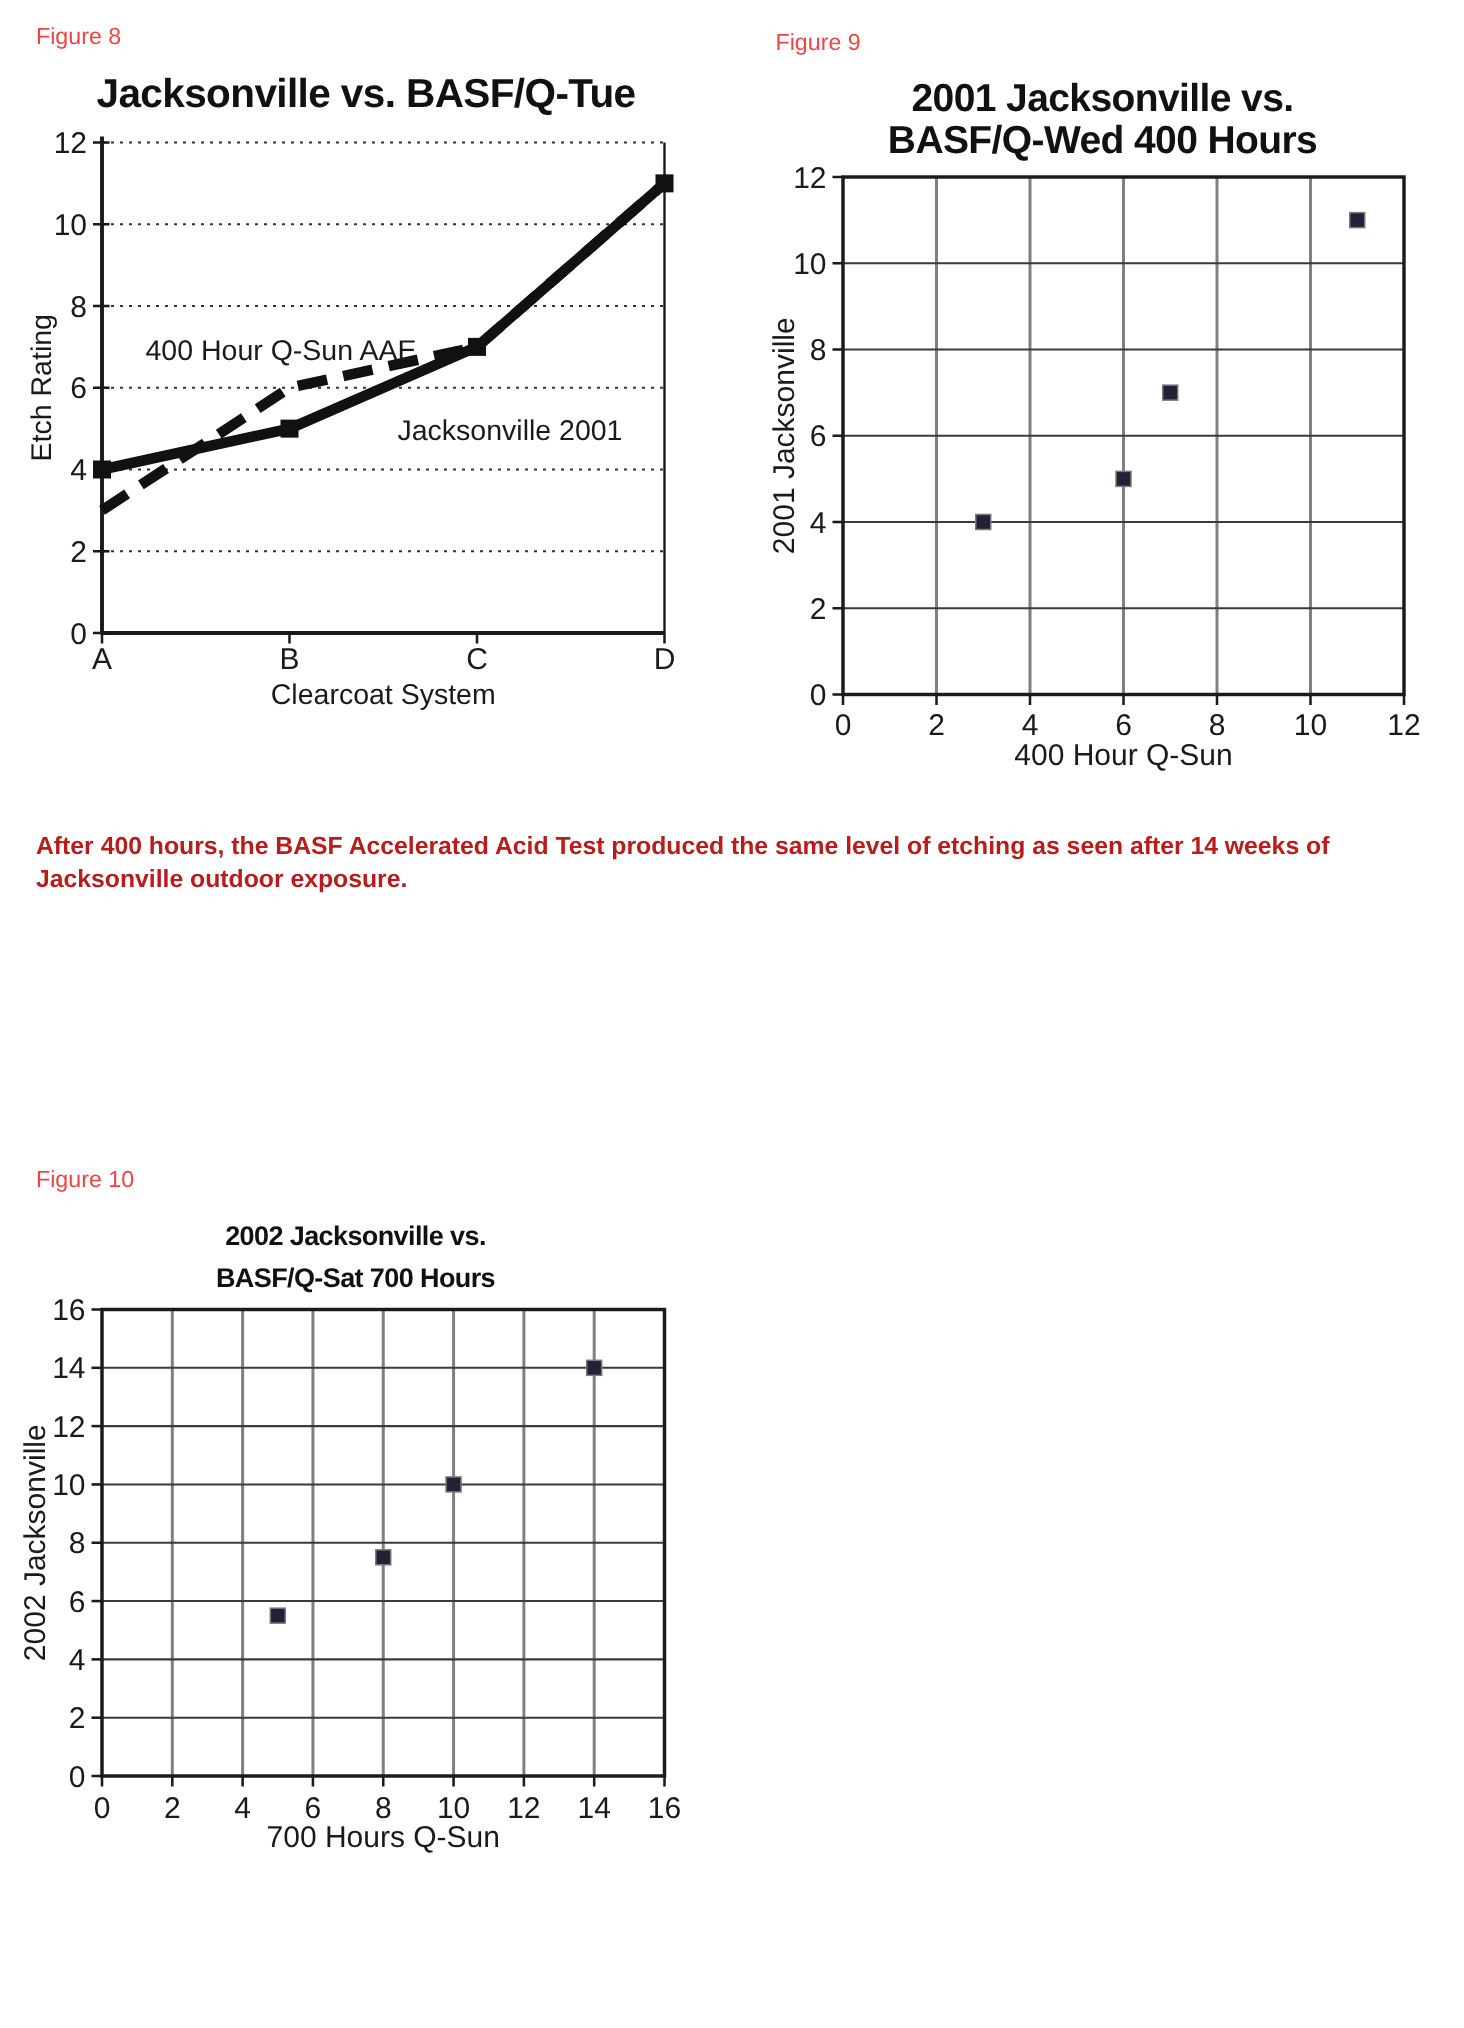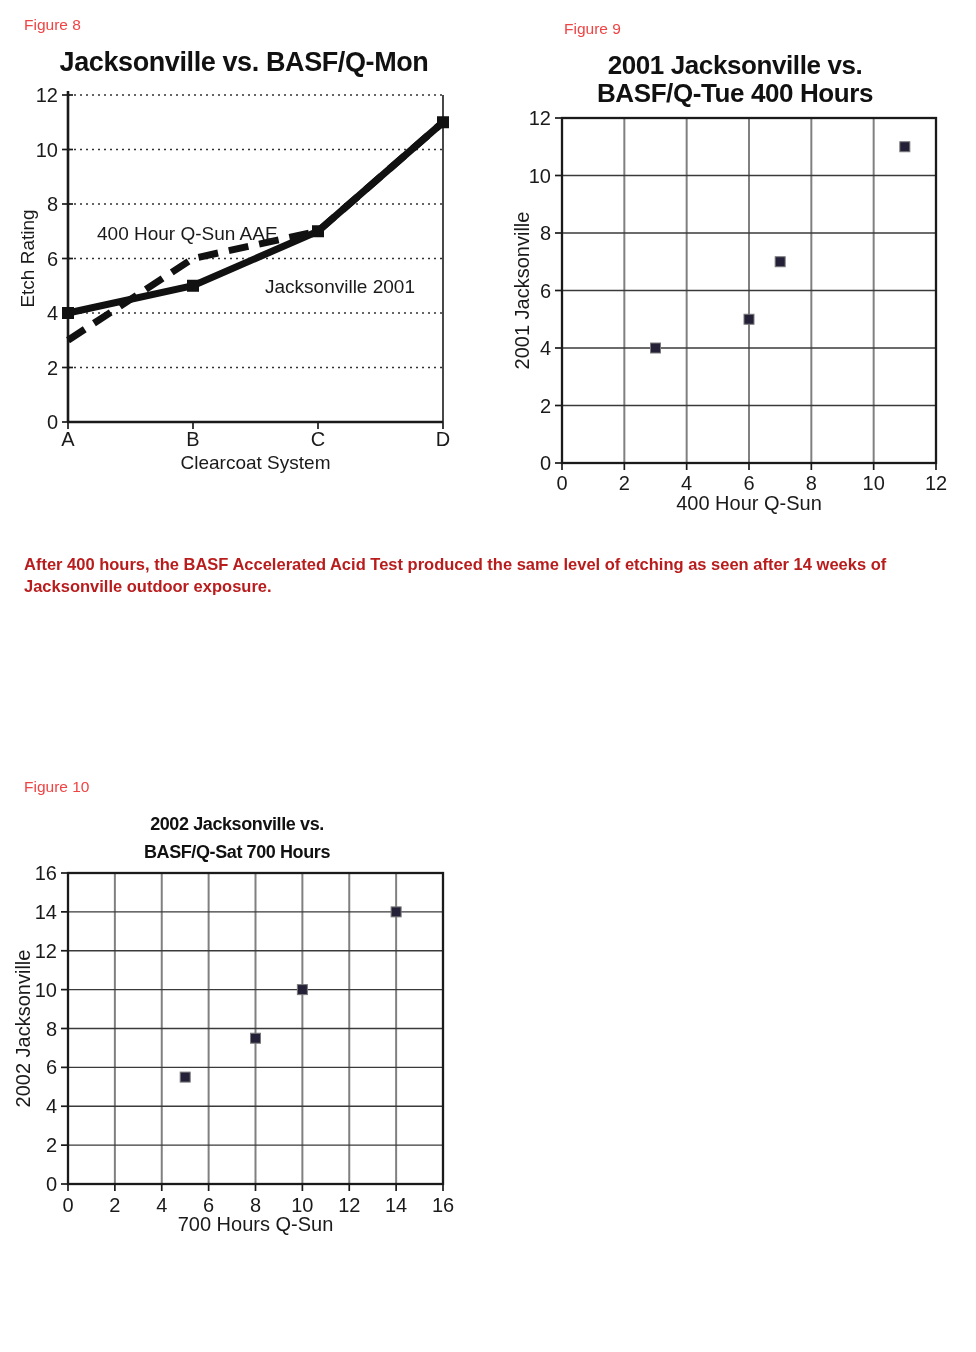--- a/index.html
+++ b/index.html
@@ -7,35 +7,35 @@
     width:976px;height:1352px;position:relative;background:#ffffff;
     font-family:"Liberation Sans", sans-serif;color:#1a1a1a;overflow:hidden;
   }
   .fig-label{position:absolute;font-size:15.5px;color:#ef4444;}
   .chart-title{position:absolute;margin:0;font-weight:bold;color:#111;
     text-align:center;letter-spacing:-0.4px;}
   #fig8-title{left:24px;top:47px;width:440px;font-size:27px;line-height:30px;}
   #fig9-title{left:505px;top:51px;width:460px;font-size:26px;line-height:28px;}
   #fig10-title{left:14px;top:810px;width:446px;font-size:18px;line-height:28px;}
   #fig8-label{left:24px;top:16px;}
-  #fig9-label{left:517px;top:20px;margin-left:47px;}
+  #fig9-label{left:517px;top:20px;}
   #fig10-label{left:24px;top:778px;}
   .chart-svg{position:absolute;display:block;}
   #fig8-svg{left:14px;top:86px;}
   #fig9-svg{left:505px;top:108px;}
   #fig10-svg{left:14px;top:864px;}
   .caption{position:absolute;font-weight:bold;font-size:16.5px;line-height:22px;color:#b91c1c;}
   #caption-400{left:24px;top:536px;width:946px;}
   #caption-700{left:24px;top:1253px;width:470px;}
 </style>
 </head>
 <body>
 
 <div class="fig-label" id="fig8-label">Figure 8</div>
-<h2 class="chart-title" id="fig8-title">Jacksonville vs. BASF/Q-Mon</h2>
+<h2 class="chart-title" id="fig8-title">Jacksonville vs. BASF/Q-Tue</h2>
 <svg class="chart-svg" id="fig8-svg" width="460" height="394">
     <line x1="54" y1="281.5" x2="429" y2="281.5" stroke="#333" stroke-width="1.3" stroke-dasharray="2 4"></line>
     <line x1="54" y1="227" x2="429" y2="227" stroke="#333" stroke-width="1.3" stroke-dasharray="2 4"></line>
     <line x1="54" y1="172.5" x2="429" y2="172.5" stroke="#333" stroke-width="1.3" stroke-dasharray="2 4"></line>
     <line x1="54" y1="118" x2="429" y2="118" stroke="#333" stroke-width="1.3" stroke-dasharray="2 4"></line>
     <line x1="54" y1="63.5" x2="429" y2="63.5" stroke="#333" stroke-width="1.3" stroke-dasharray="2 4"></line>
     <line x1="54" y1="9" x2="429" y2="9" stroke="#333" stroke-width="1.3" stroke-dasharray="2 4"></line>
     <line x1="54" y1="5" x2="54" y2="336" stroke="#1a1a1a" stroke-width="2.6"></line>
     <line x1="53" y1="336" x2="429" y2="336" stroke="#1a1a1a" stroke-width="2.6"></line>
     <line x1="429" y1="9" x2="429" y2="336" stroke="#1a1a1a" stroke-width="1.6"></line>
@@ -69,21 +69,21 @@
     <rect x="173" y="193.75" width="12" height="12" fill="#111111"></rect>
     <rect x="298" y="139.25" width="12" height="12" fill="#111111"></rect>
     <rect x="423" y="30.25" width="12" height="12" fill="#111111"></rect>
     <text x="83" y="154" font-size="19" fill="#1a1a1a">400 Hour Q-Sun AAE</text>
     <text x="251" y="207" font-size="19" fill="#1a1a1a">Jacksonville 2001</text>
   </svg>
 
 <div class="fig-label" id="fig9-label">Figure 9</div>
 <h2 class="chart-title" id="fig9-title">
   <div>2001 Jacksonville vs.</div>
-  <div>BASF/Q-Tue 400 Hours</div>
+  <div>BASF/Q-Wed 400 Hours</div>
 </h2>
 <svg class="chart-svg" id="fig9-svg" width="465" height="414">
     <line x1="119.33333333333333" y1="10" x2="119.33333333333333" y2="355" stroke="#808080" stroke-width="2"></line>
     <line x1="181.66666666666666" y1="10" x2="181.66666666666666" y2="355" stroke="#808080" stroke-width="2"></line>
     <line x1="244" y1="10" x2="244" y2="355" stroke="#808080" stroke-width="2"></line>
     <line x1="306.3333333333333" y1="10" x2="306.3333333333333" y2="355" stroke="#808080" stroke-width="2"></line>
     <line x1="368.6666666666667" y1="10" x2="368.6666666666667" y2="355" stroke="#808080" stroke-width="2"></line>
     <line x1="57" y1="297.5" x2="431" y2="297.5" stroke="#3a3a3a" stroke-width="1.4"></line>
     <line x1="57" y1="240" x2="431" y2="240" stroke="#3a3a3a" stroke-width="1.4"></line>
     <line x1="57" y1="182.5" x2="431" y2="182.5" stroke="#3a3a3a" stroke-width="1.4"></line>

